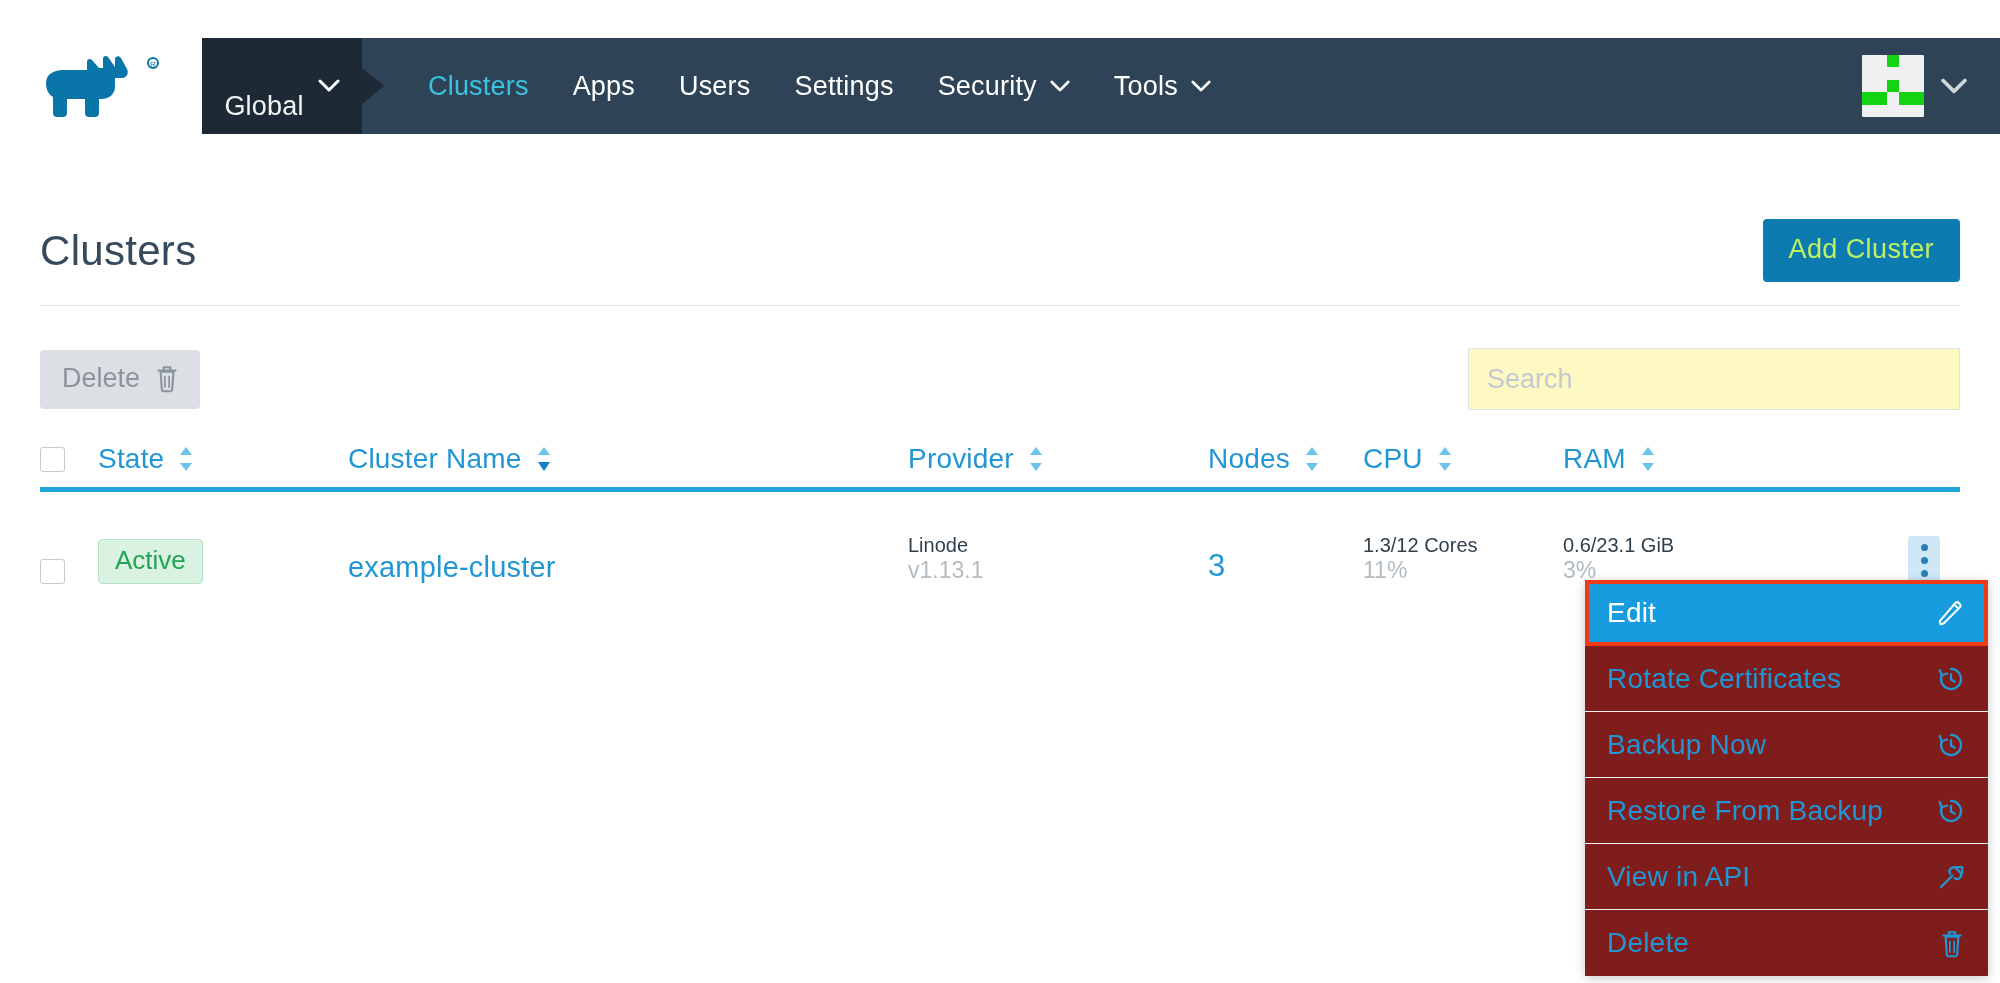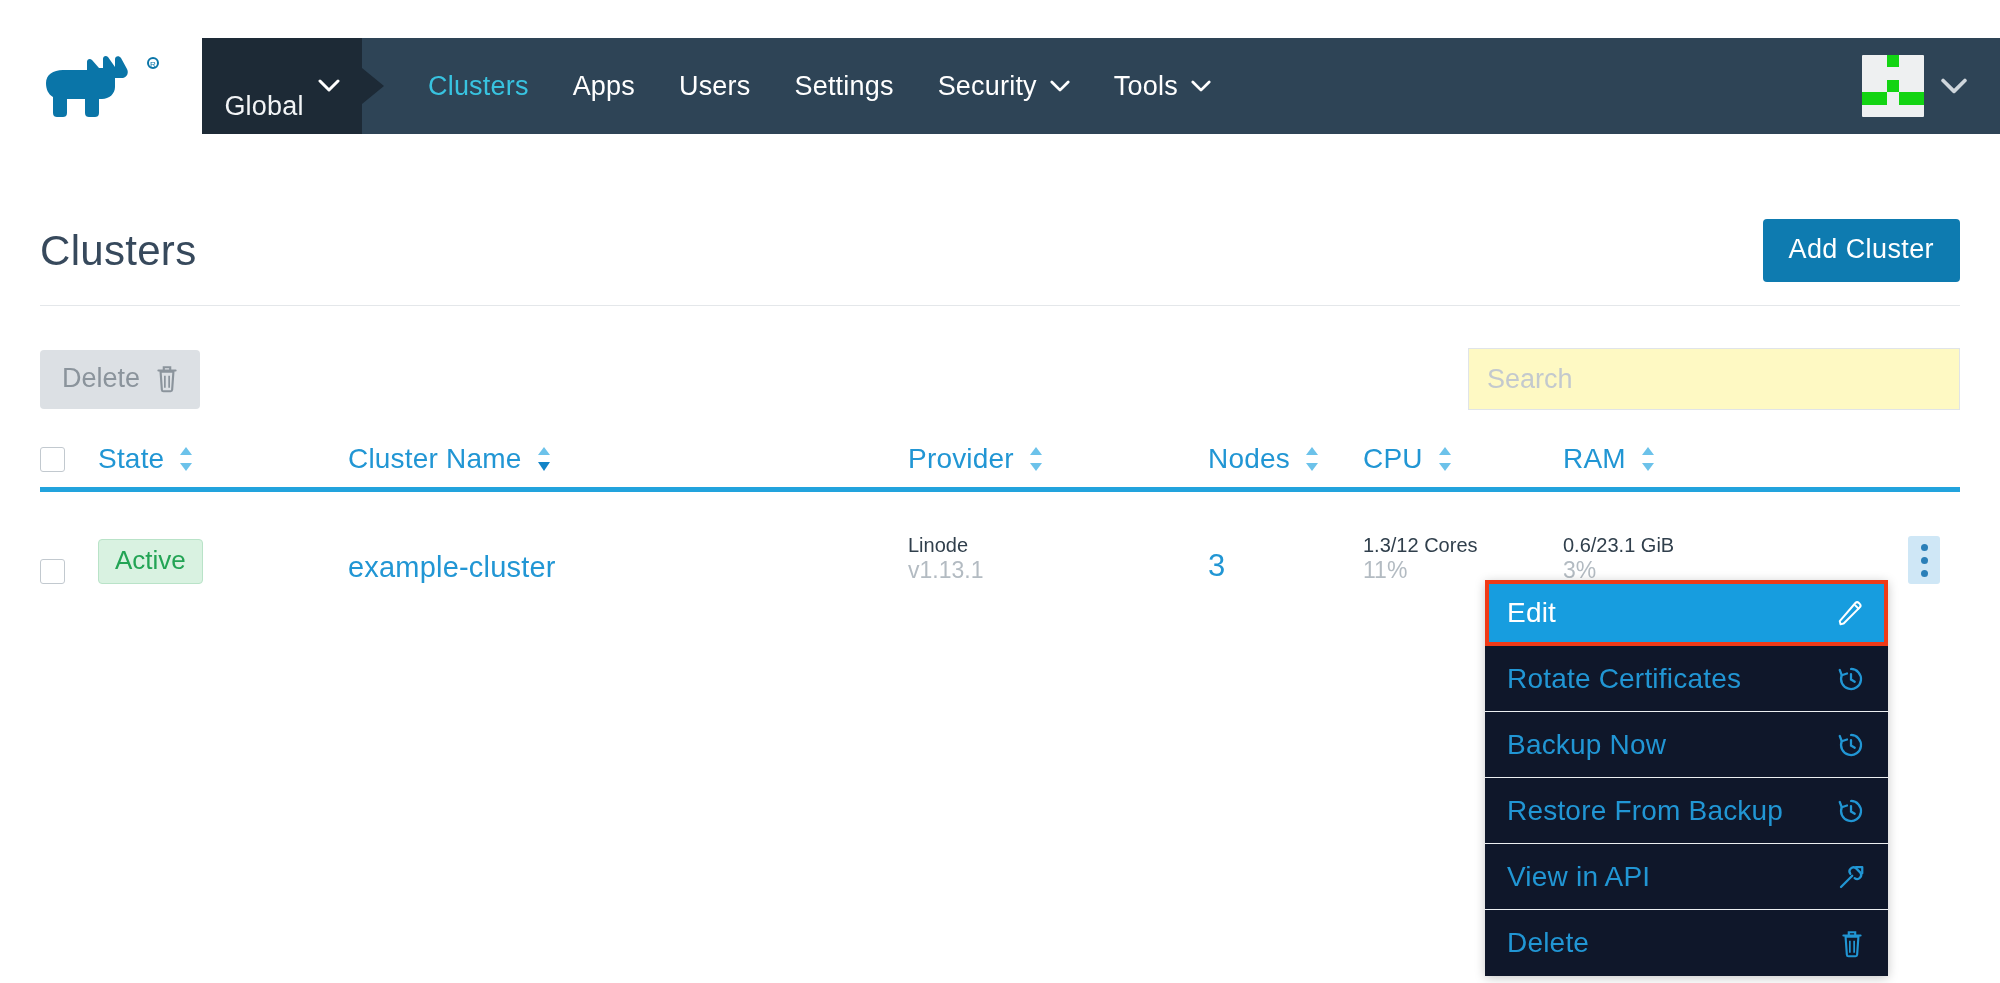--- a/index.html
+++ b/index.html
@@ -81,21 +81,21 @@
   .page-head {
     position: absolute; left: 40px; top: 196px;
     width: 1920px; height: 110px;
     display: flex; align-items: center; justify-content: space-between;
     border-bottom: 1px solid #e4e7ea;
   }
   .page-title {
     font-size: 42px; color: #37495c; font-weight: 400; letter-spacing: .3px;
   }
   .btn-primary {
-    background: #0e7bb0; color: #ffffff;
+    background: #0e7bb0; color: #bef264;
     font-size: 27px; letter-spacing: .4px;
     border: none; border-radius: 4px;
     padding: 15px 26px 17px;
     cursor: pointer;
   }
 
   
   .toolbar {
     position: absolute; left: 40px; top: 345px;
     width: 1920px; height: 68px;
@@ -163,23 +163,23 @@
   .kebab {
     width: 32px; height: 48px; background: #cfe7f6;
     border-radius: 3px; border: none;
     display: flex; flex-direction: column; align-items: center;
     justify-content: center; gap: 6px; cursor: pointer;
   }
   .kebab s { width: 7px; height: 7px; border-radius: 50%; background: #2a7fb8; display:block; }
 
   
   .menu {
-    position: absolute; left: 1485px; top: 580px;
+    position: absolute; left: 1585px; top: 580px;
     width: 403px;
-    background: #0f172a;
+    background: #7f1d1d;
     box-shadow: 0 2px 10px rgba(0,0,0,.22);
     z-index: 20;
   }
   .menu-item {
     height: 66px; display: flex; align-items: center;
     justify-content: space-between;
     padding: 0 22px 0 22px;
     color: #2196d4; font-size: 28px;
     border-bottom: 1px solid #eceff1;
     cursor: pointer; letter-spacing: .2px;

